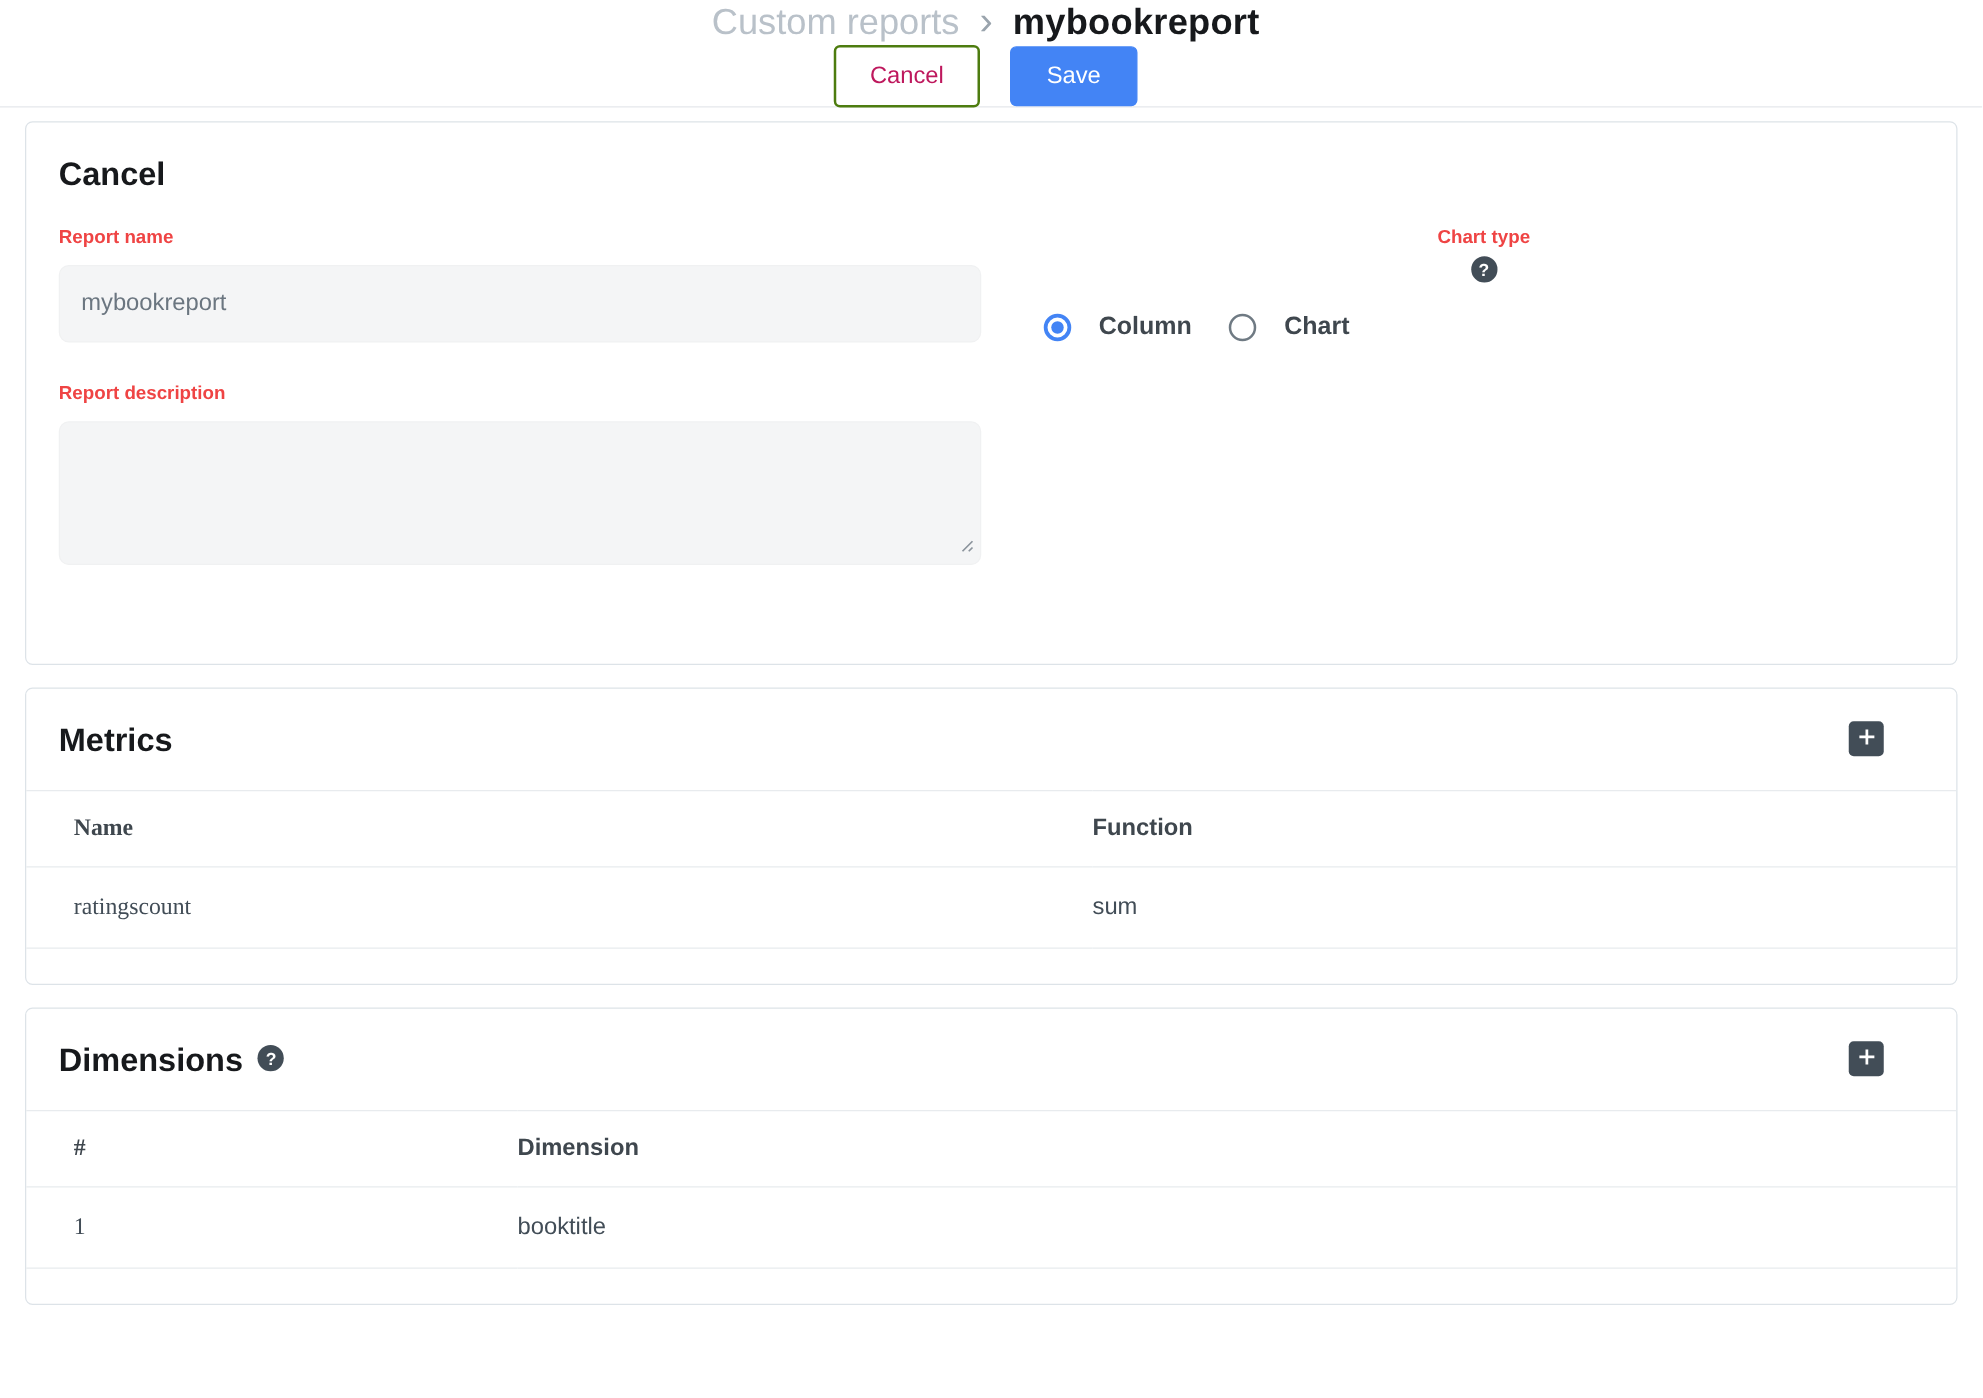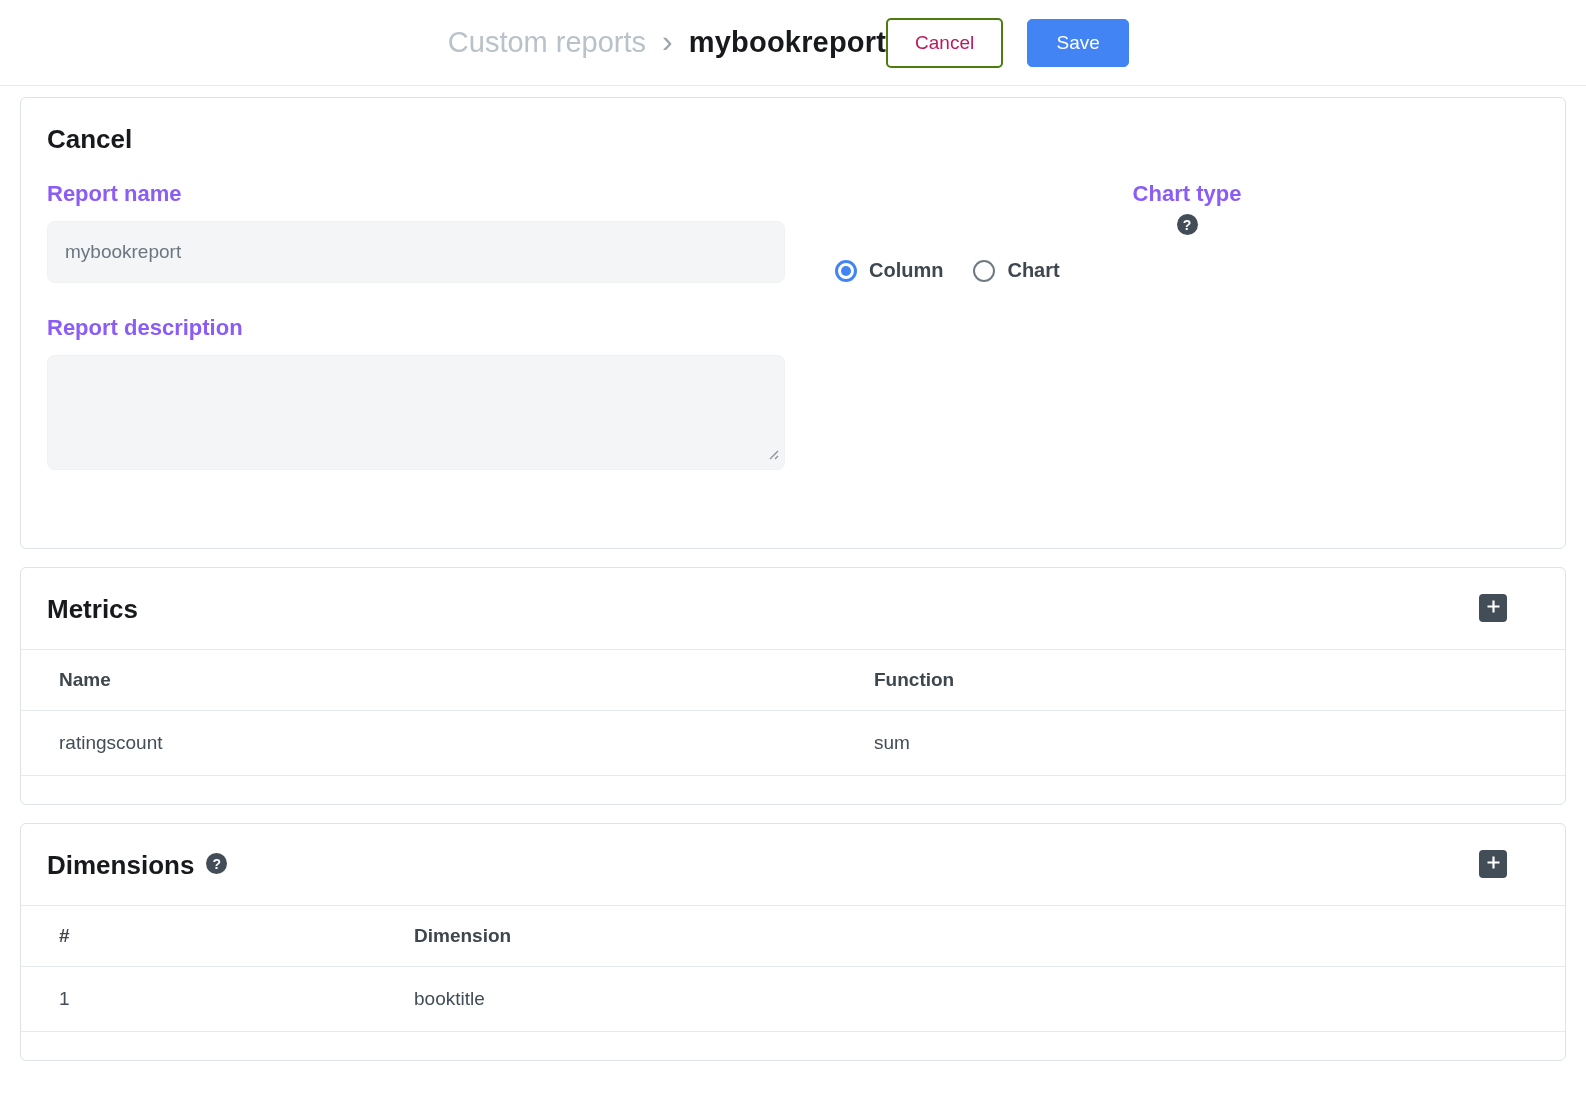--- a/index.html
+++ b/index.html
@@ -9,24 +9,25 @@
     color: #424d57;
     width: 1586px;
   }
   .page { width: 1586px; height: 1118px; overflow: hidden; background: #fff; }
 
   
   .header {
     height: 86px;
     display: flex;
     align-items: center;
-    justify-content: center;
+    justify-content: space-between;
     padding: 0 36px 0 27px;
     border-bottom: 1px solid #e5e8ec;
     background: #fff;
+    flex-direction: column;
   }
   .breadcrumb { display: flex; align-items: center; gap: 16px; font-size: 29px; }
   .crumb-parent { color: #b9c1c9; cursor: pointer; }
   .crumb-sep { color: #9aa4ad; font-size: 32px; line-height: 1; padding-bottom: 4px; }
   .crumb-current { color: #17191c; font-weight: 700; letter-spacing: 0.2px; }
   .header-actions { display: flex; align-items: center; gap: 24px; }
   .btn { font-family: inherit; font-size: 19px; border-radius: 5px; cursor: pointer; }
   .btn-cancel {
     width: 117px; height: 50px;
     background: #fff; border: 2px solid #4d7c0f; color: #be185d;
@@ -41,21 +42,21 @@
     border: 1px solid #dde3e8;
     border-radius: 6px;
     margin: 0 20px 18px 20px;
     background: #fff;
   }
   .card-title { font-size: 26px; font-weight: 700; color: #17191c; }
 
   
   .card-basics { margin-top: 11px; padding: 26px 26px 74px 26px; }
   .basics-grid { display: grid; grid-template-columns: 738px 1fr; column-gap: 50px; margin-top: 26px; }
-  .field-label { display: block; font-size: 22px; font-weight: 700; color: #8b5cf6; margin-bottom: 14px; }
+  .field-label { display: block; font-size: 15px; font-weight: 700; color: #ef4444; margin-bottom: 14px; }
   .label-desc { margin-top: 32px; }
   .text-input {
     width: 100%; height: 62px;
     background: #f4f5f6; border: 1px solid #f0f1f2; border-radius: 8px;
     padding: 0 17px; font-size: 19px; color: #6b7680; font-family: inherit;
     outline: none;
   }
   .textarea-wrap { position: relative; width: 738px; }
   .text-area {
     width: 100%; height: 115px;
@@ -70,21 +71,21 @@
   .chart-type-head .field-label { margin-bottom: 0; }
   .help-icon {
     width: 21px; height: 21px; border-radius: 50%;
     background: #424d57; color: #fff;
     font-size: 14px; font-weight: 700;
     display: inline-flex; align-items: center; justify-content: center;
     cursor: pointer; flex: 0 0 auto;
     margin-top: -4px;
   }
   .radio-group { display: flex; align-items: center; gap: 30px; margin-top: 24px; }
-  .radio-option { display: flex; align-items: center; gap: 12px; cursor: pointer; }
+  .radio-option { display: flex; align-items: center; gap: 22px; cursor: pointer; }
   .radio-label { font-size: 20px; font-weight: 600; color: #3f474e; }
   .radio-dot {
     width: 22px; height: 22px; border-radius: 50%;
     border: 2px solid #6f7a83; background: #fff; position: relative; flex: 0 0 auto;
   }
   .radio-dot.selected { border: 3px solid #4384f5; }
   .radio-dot.selected::after {
     content: ""; position: absolute; inset: 3px; border-radius: 50%; background: #4384f5;
   }
 
@@ -105,21 +106,21 @@
   .data-table th {
     text-align: left; font-weight: 700; color: #3f474e;
     padding: 19px 0;
     border-top: 1px solid #e8ebee;
     border-bottom: 1px solid #e8ebee;
   }
   .data-table td {
     padding: 21px 0; color: #424d57;
     border-bottom: 1px solid #e8ebee;
   }
-  .col-first { padding-left: 38px !important; }
+  .col-first { padding-left: 38px !important; font-family: Liberation Serif, serif; }
   .metrics-table .col-first { width: 853px; }
   .dimensions-table .col-first { width: 393px; }
   .table-footer-space { height: 28px; }
 </style>
 </head>
 <body>
 
 <div class="page">
 
   <div class="header">

